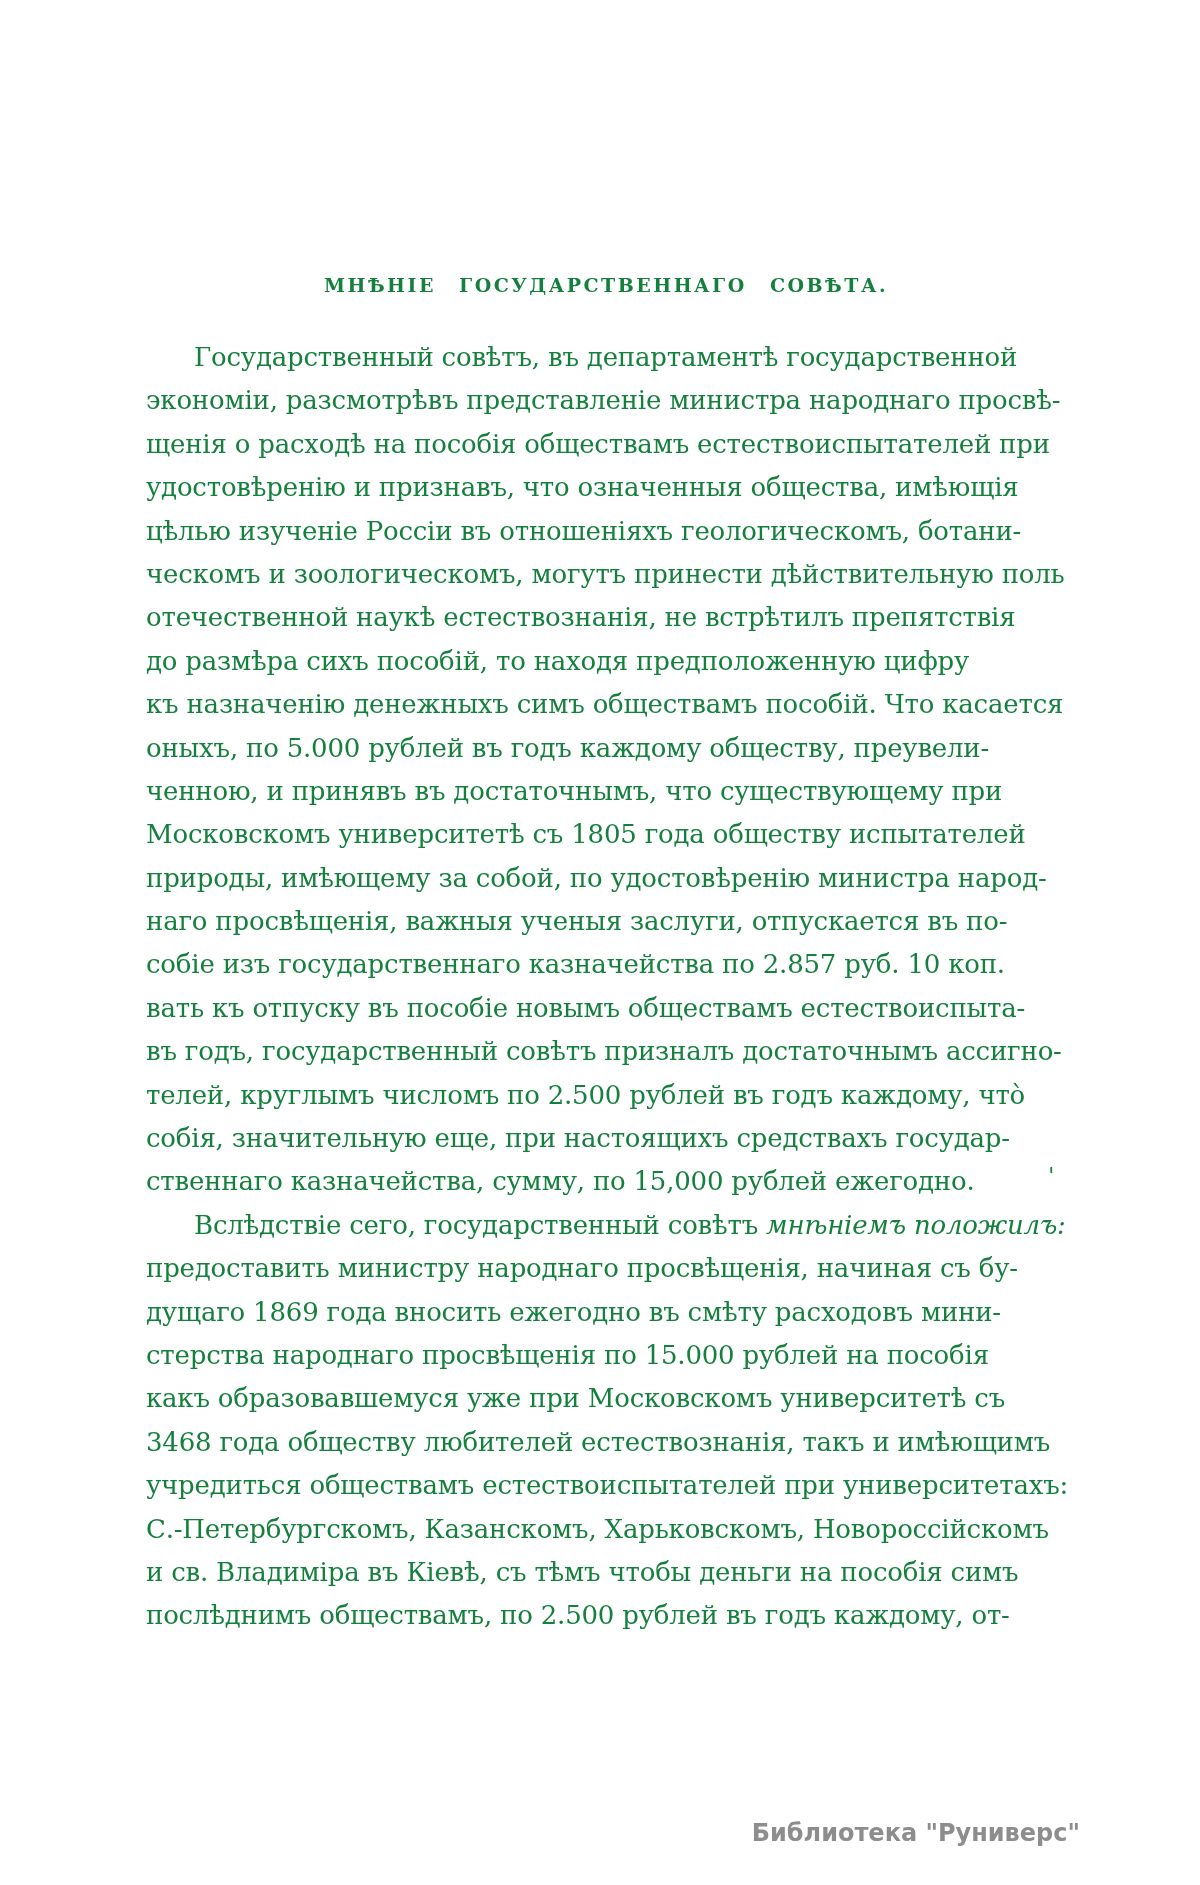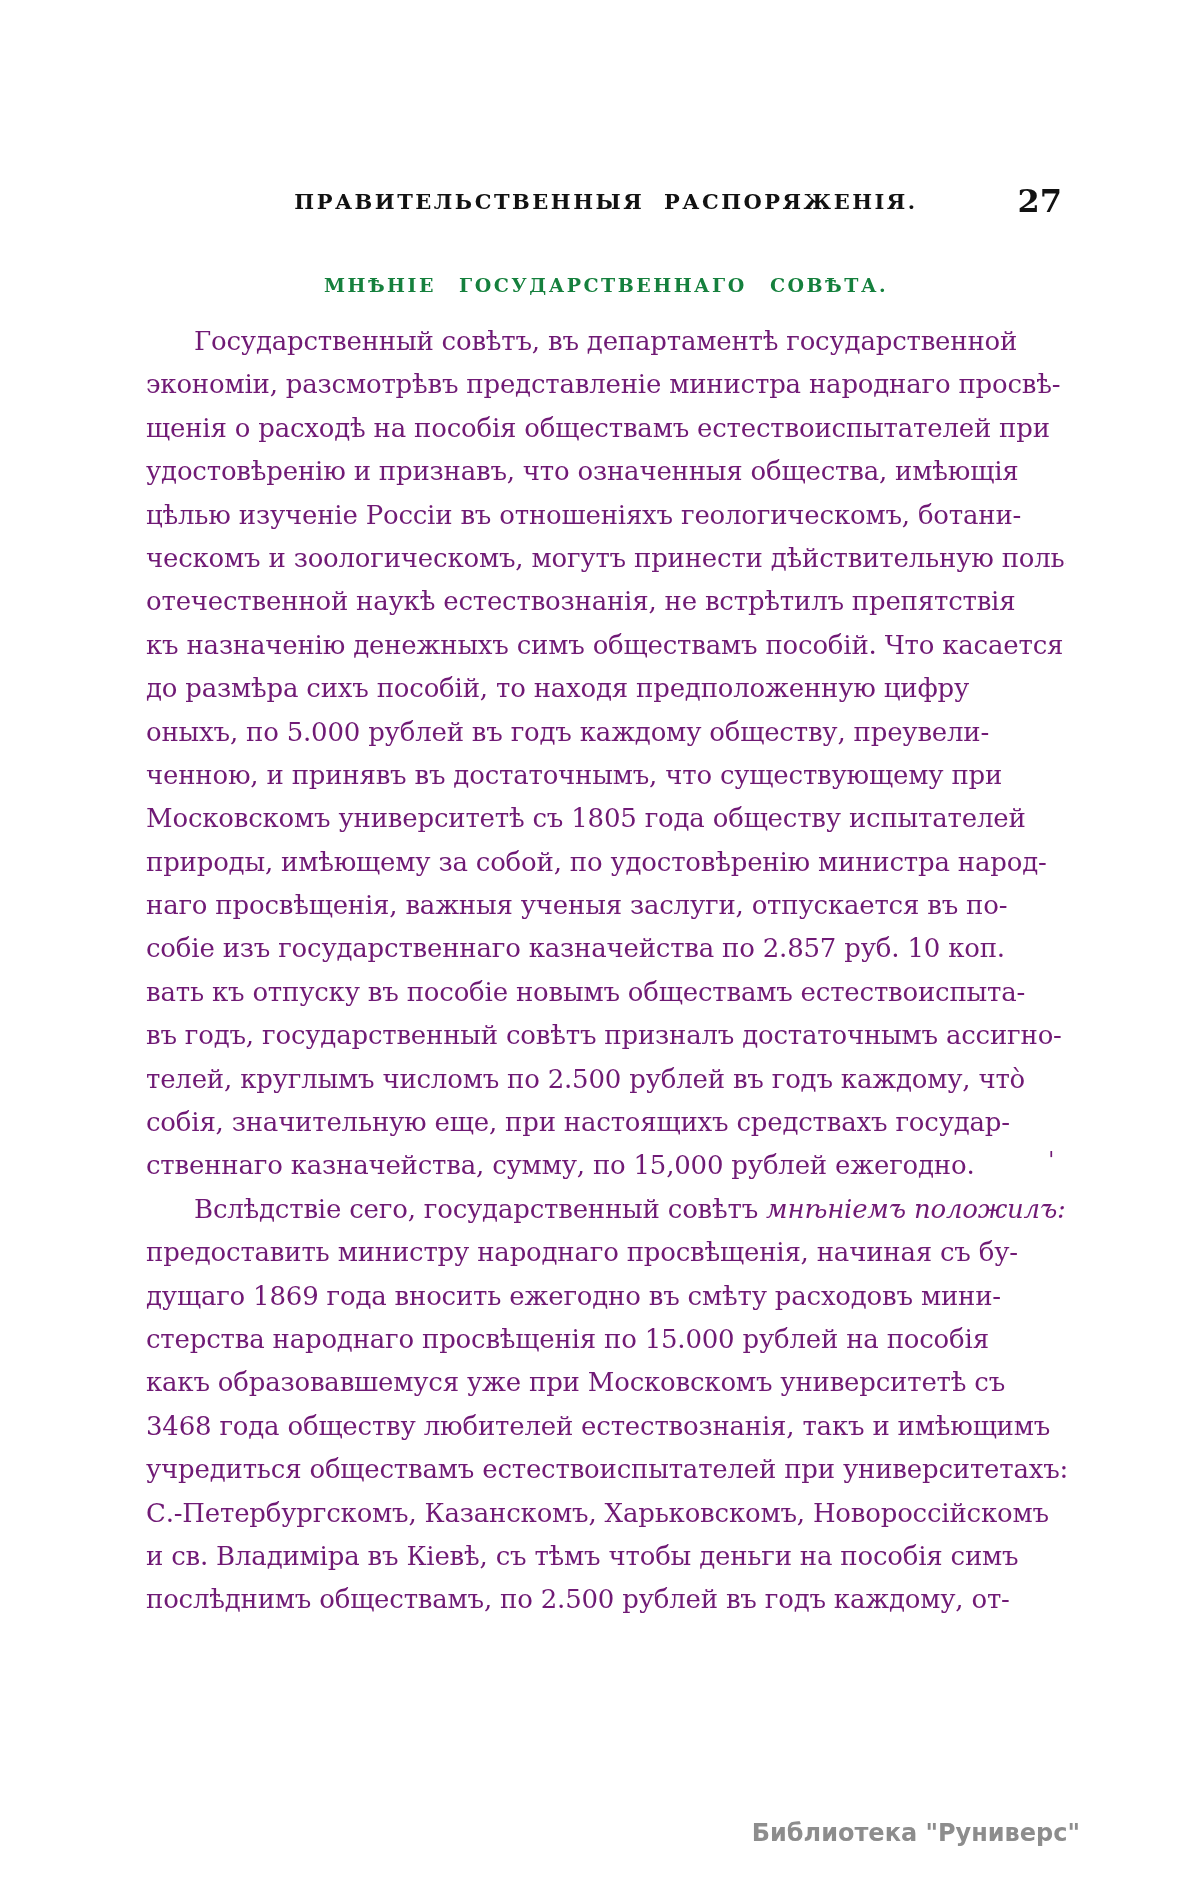--- a/index.html
+++ b/index.html
@@ -55,26 +55,26 @@
     font-size: 19px;
     line-height: 34px;
     letter-spacing: 2.5px;
     word-spacing: 14px;
     color: #15803d;
   }
 
   
   .body-text {
     position: absolute;
-    top: 320px;
+    top: 336px;
     left: 146px;
     width: 920px;
     font-size: 26px;
     letter-spacing: -0.2px;
-    color: #701a75;
+    color: #15803d;
   }
   .paragraph { margin: 0; }
   .line {
     position: relative;
     height: 43.4px;
     line-height: 43.4px;
     text-align: justify;
     text-align-last: justify;
     overflow: hidden;
     white-space: nowrap;
@@ -111,38 +111,34 @@
     line-height: 30px;
     color: #8d8d8d;
     text-align: right;
   }
 </style>
 </head>
 <body>
 
 <div class="page">
 
-  <div class="running-header">
-    <div class="rh-title">ПРАВИТЕЛЬСТВЕННЫЯ РАСПОРЯЖЕНІЯ.</div>
-    <div class="folio">27</div>
-  </div>
 
   <div class="section-title">МНѢНІЕ ГОСУДАРСТВЕННАГО СОВѢТА.</div>
 
   <div class="body-text">
       <div class="paragraph">
         <div class="line indent">Государственный совѣтъ, въ департаментѣ государственной</div>
         <div class="line">экономіи, разсмотрѣвъ представленіе министра народнаго просвѣ-</div>
         <div class="line">щенія о расходѣ на пособія обществамъ естествоиспытателей при</div>
         <div class="line">удостовѣренію и признавъ, что означенныя общества, имѣющія</div>
         <div class="line">цѣлью изученіе Россіи въ отношеніяхъ геологическомъ, ботани-</div>
         <div class="line">ческомъ и зоологическомъ, могутъ принести дѣйствительную пользу</div>
         <div class="line">отечественной наукѣ естествознанія, не встрѣтилъ препятствія</div>
+        <div class="line">до размѣра сихъ пособій, то находя предположенную цифру</div>
         <div class="line">къ назначенію денежныхъ симъ обществамъ пособій. Что касается</div>
-        <div class="line">до размѣра сихъ пособій, то находя предположенную цифру</div>
         <div class="line">оныхъ, по 5.000 рублей въ годъ каждому обществу, преувели-</div>
         <div class="line">ченною, и принявъ въ достаточнымъ, что существующему при</div>
         <div class="line">Московскомъ университетѣ съ 1805 года обществу испытателей</div>
         <div class="line">природы, имѣющему за собой, по удостовѣренію министра народ-</div>
         <div class="line">наго просвѣщенія, важныя ученыя заслуги, отпускается въ по-</div>
         <div class="line">собіе изъ государственнаго казначейства по 2.857 руб. 10 коп.</div>
         <div class="line">вать къ отпуску въ пособіе новымъ обществамъ естествоиспыта-</div>
         <div class="line">въ годъ, государственный совѣтъ призналъ достаточнымъ ассигно-</div>
         <div class="line">телей, круглымъ числомъ по 2.500 рублей въ годъ каждому, что̀</div>
         <div class="line">собія, значительную еще, при настоящихъ средствахъ государ-</div>

